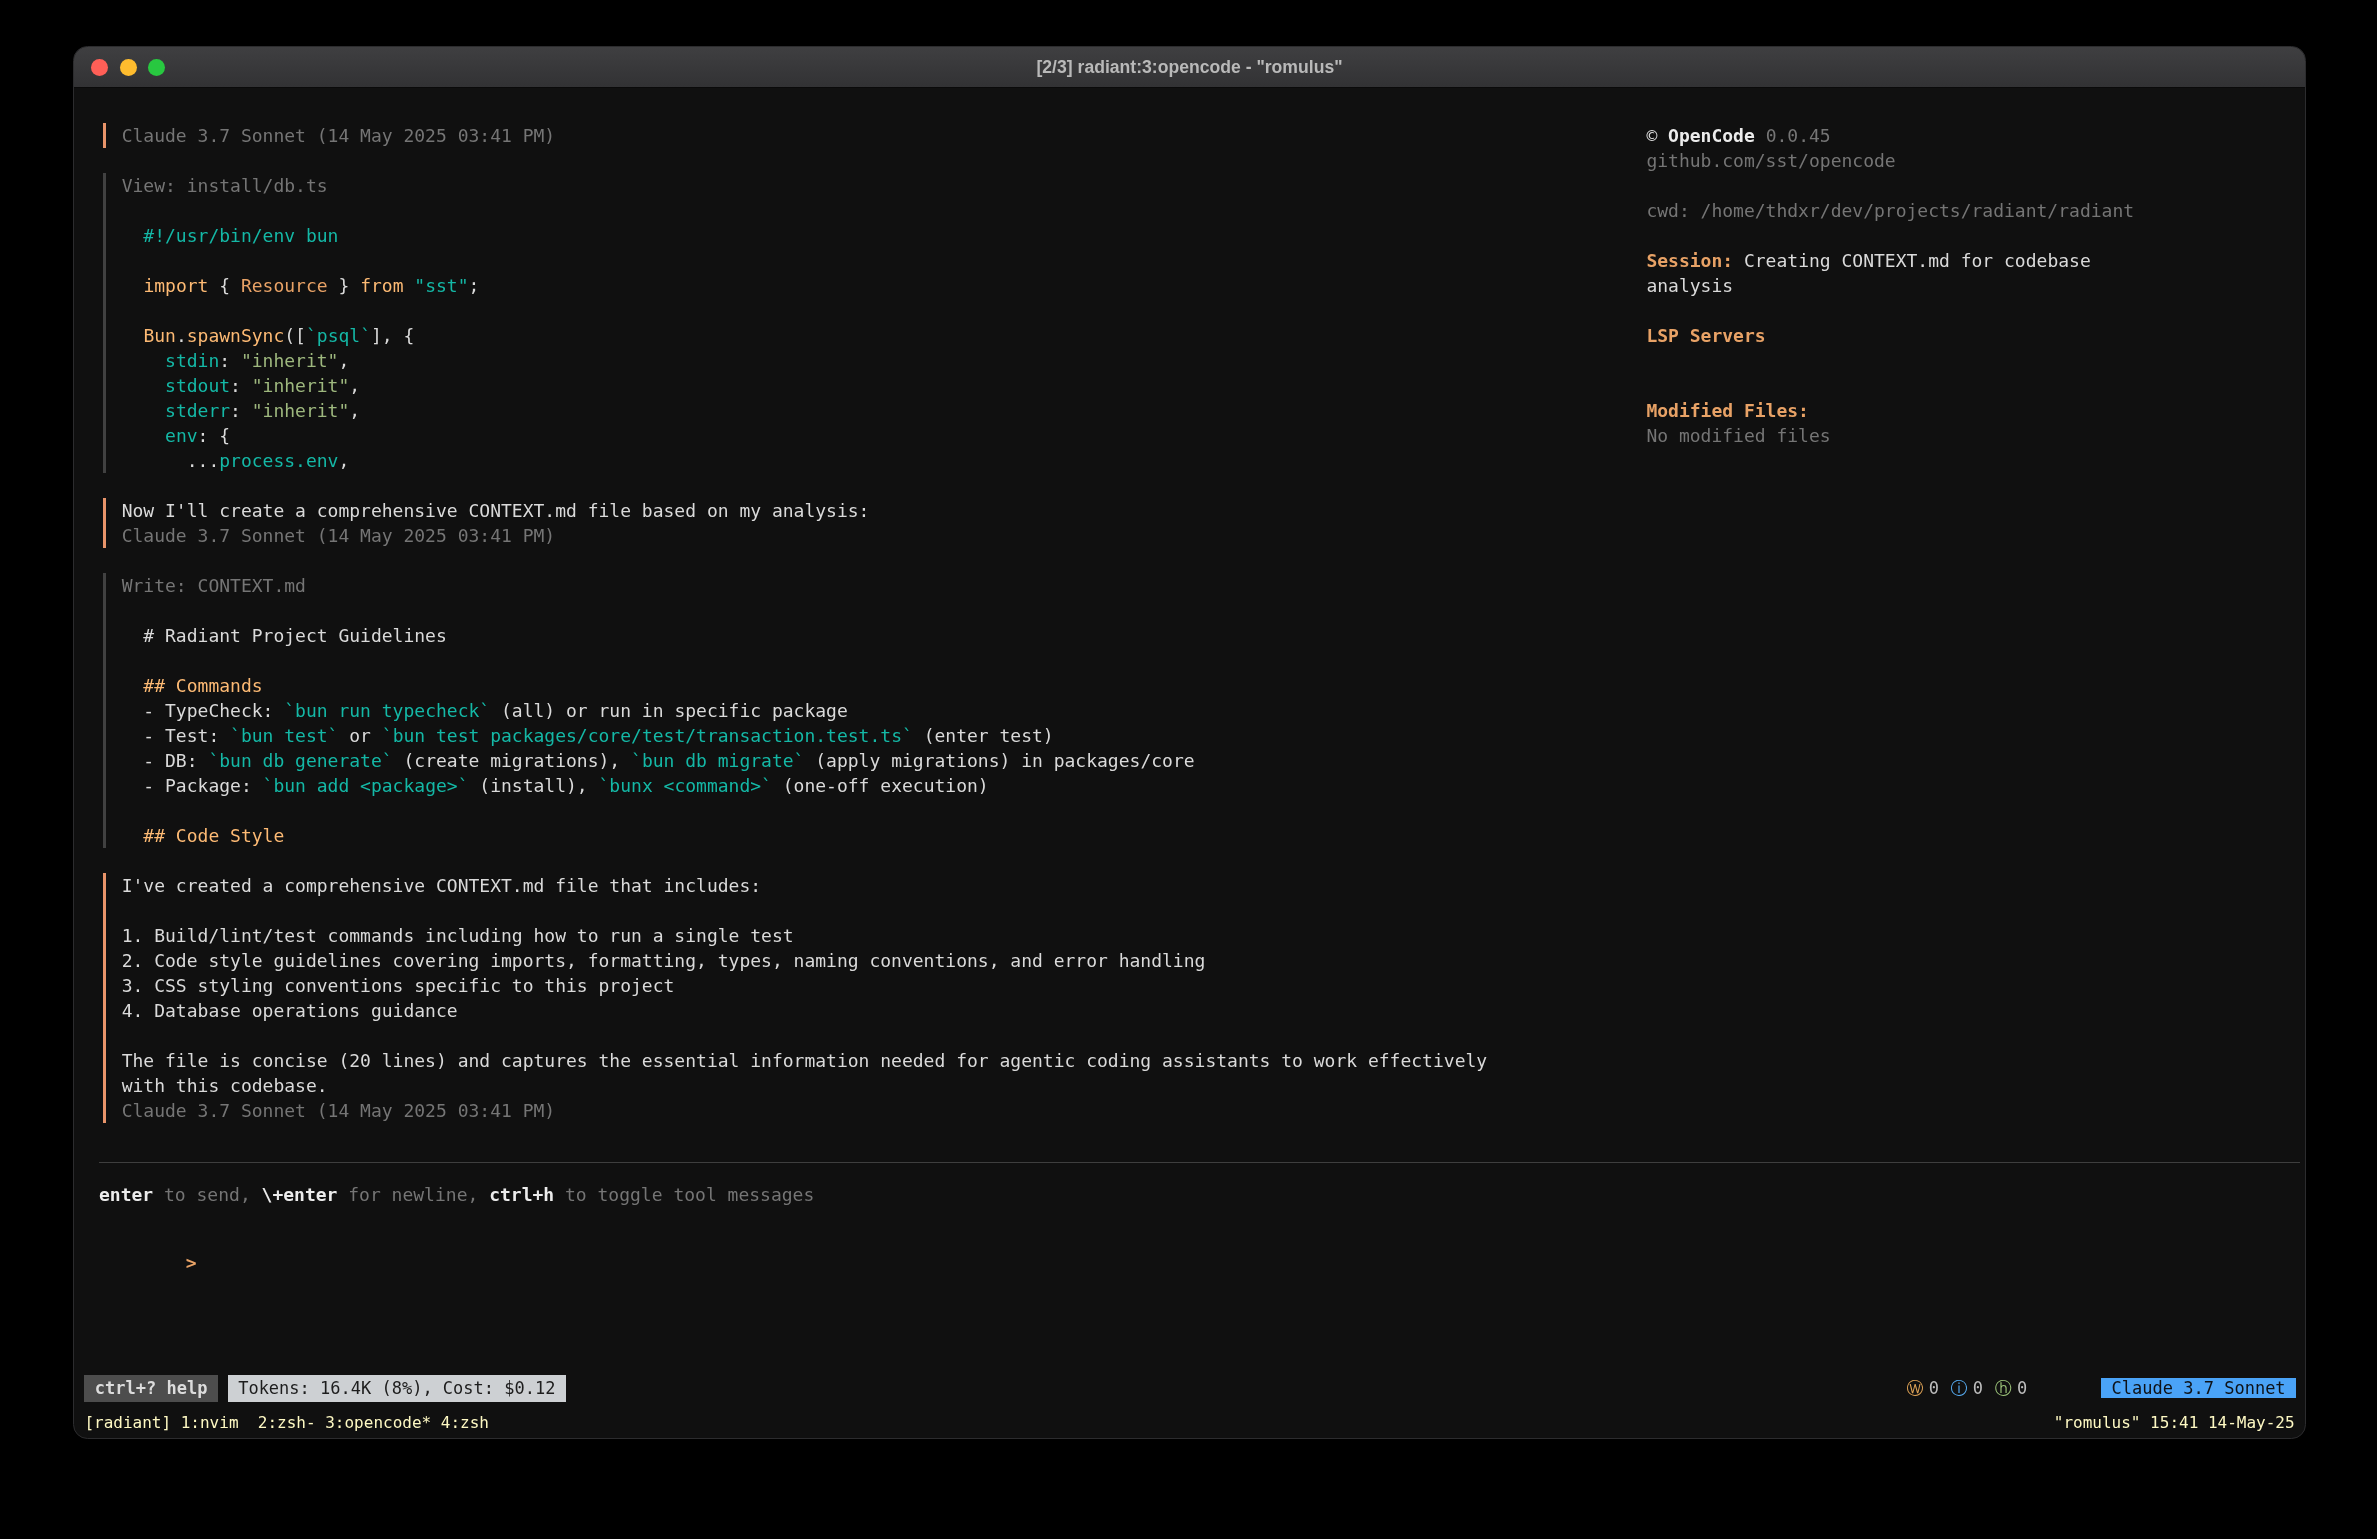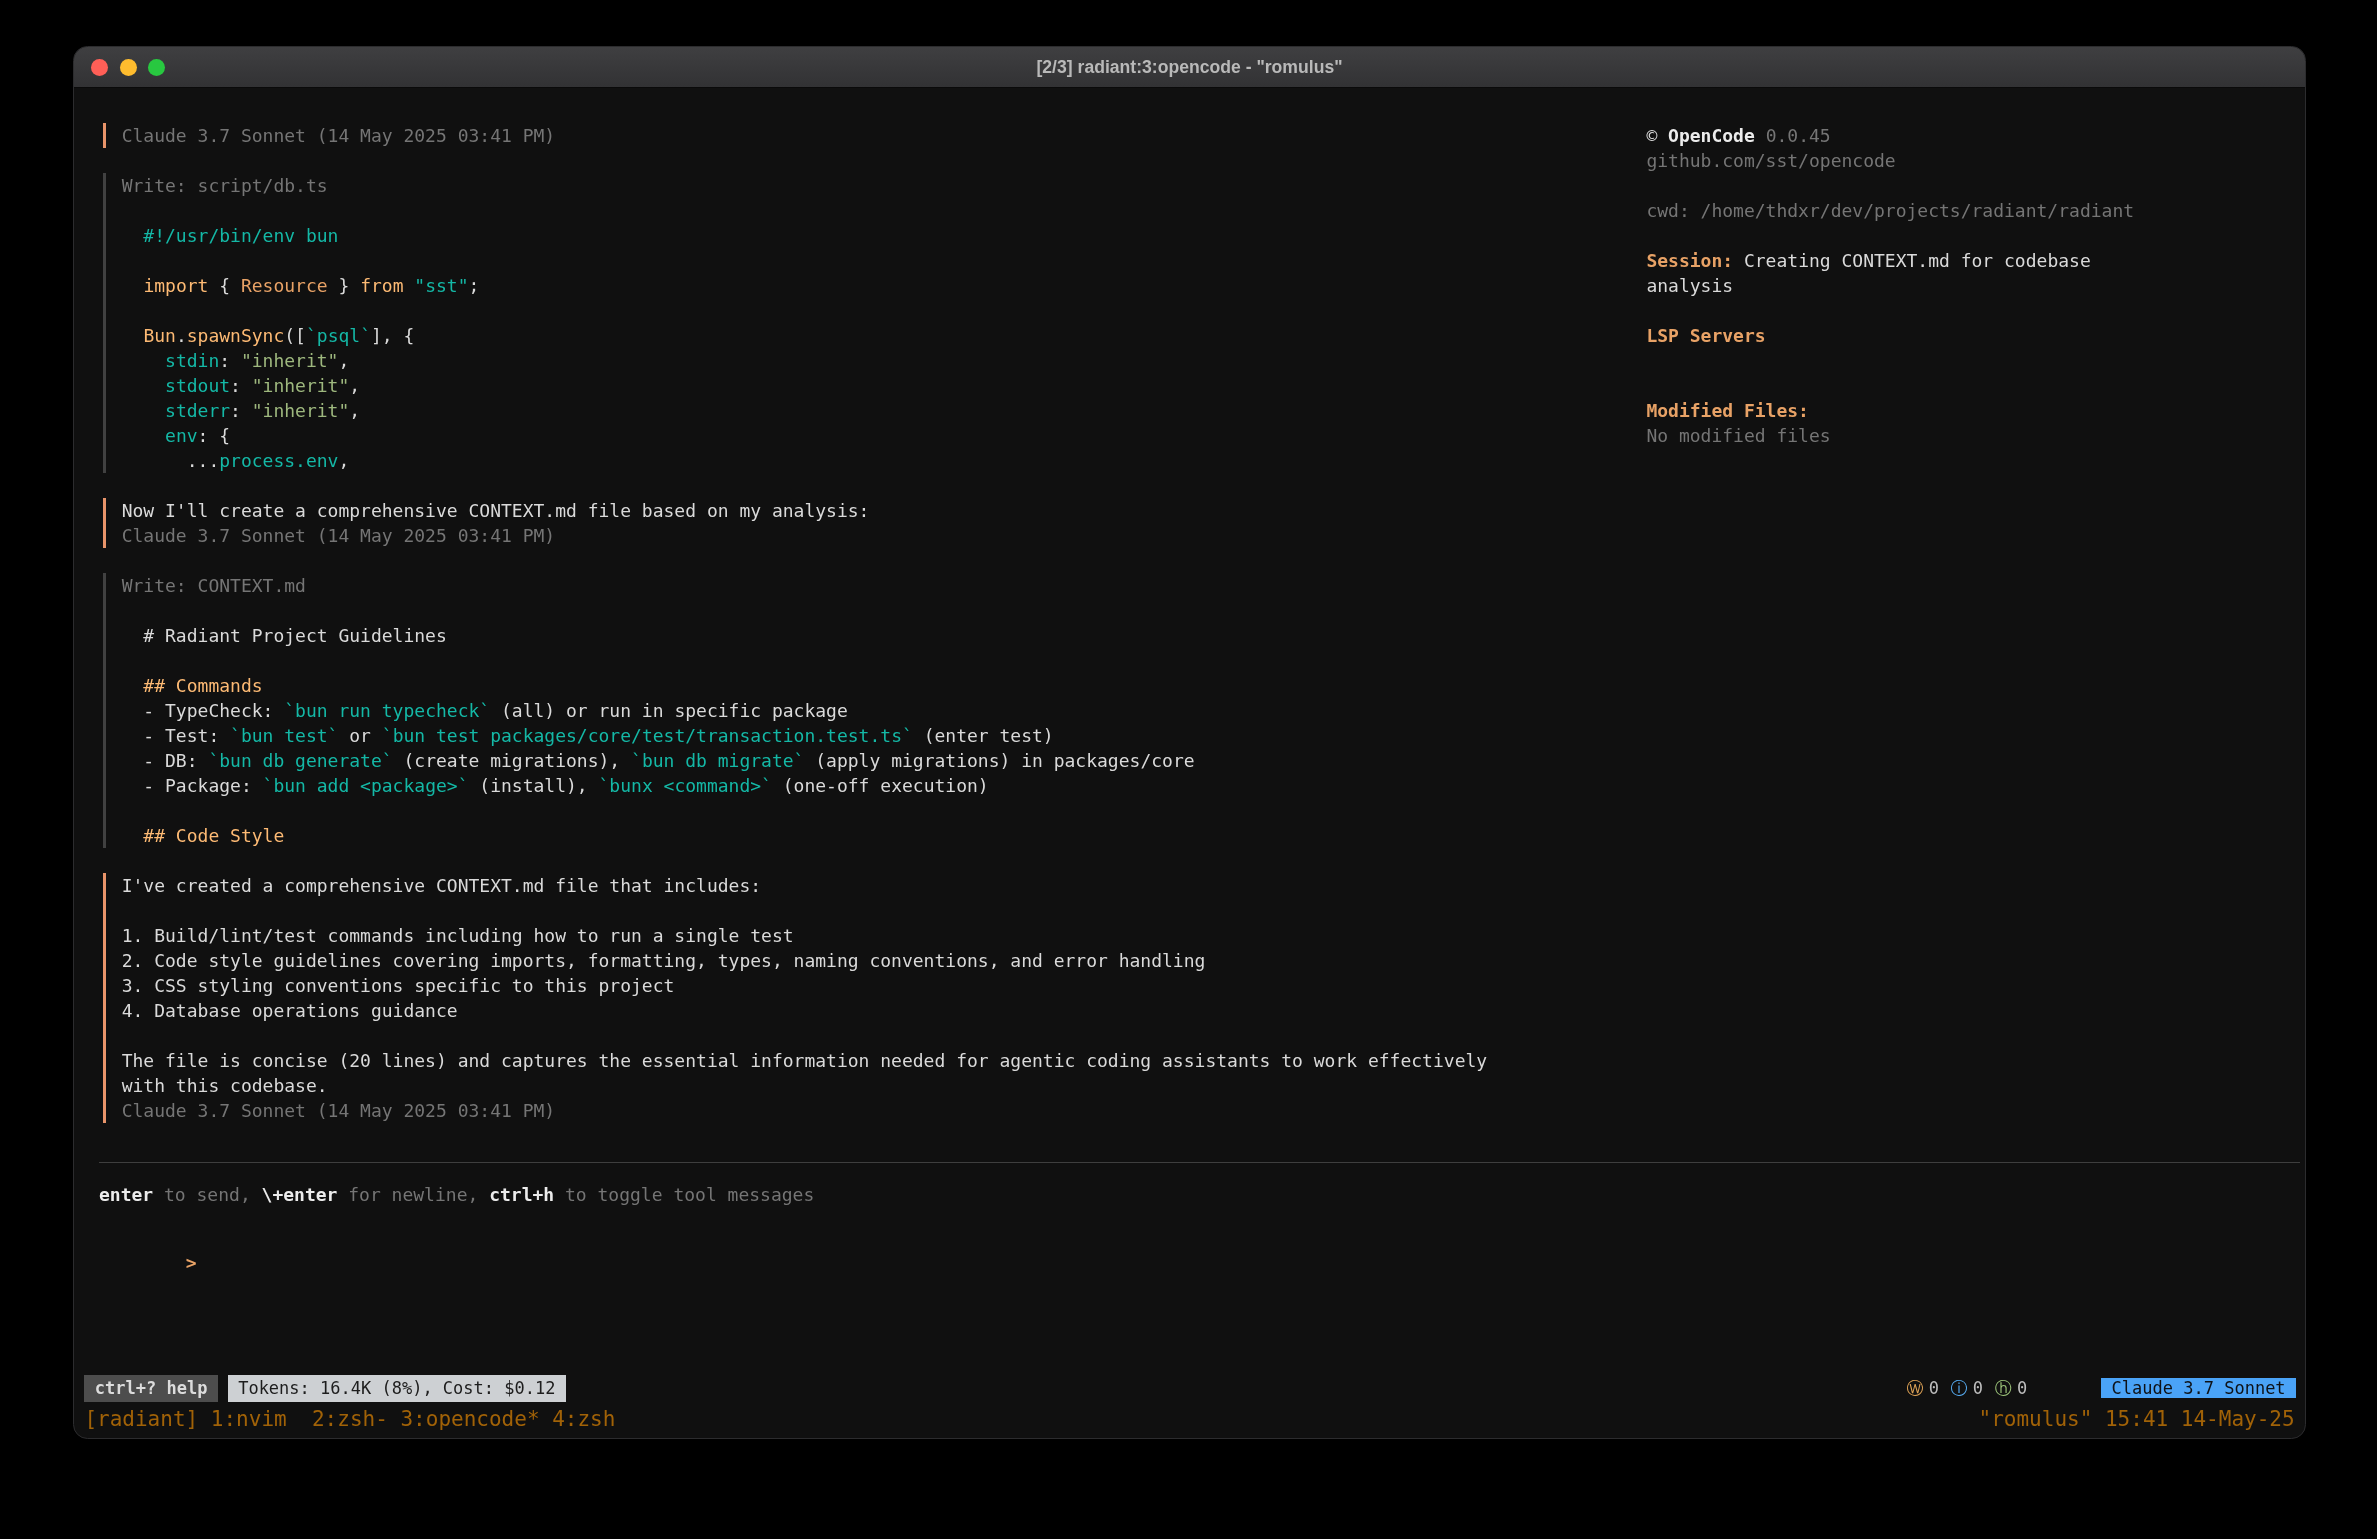--- a/index.html
+++ b/index.html
@@ -61,21 +61,21 @@
   .badge-help{background:#4d4d4d;color:#dcdcdc;font-weight:bold;}
   .badge-tokens{background:#cdd0d3;color:#1d1d1d;}
   .badge-model{background:#4aa3f7;color:#0e1217;margin-left:48px;}
   .diags{display:flex;align-items:center;}
   .diag-icon{margin-right:5.2px;}
   .diag-icon.warning{color:#dfa356}
   .diag-icon.info{color:#57adf4}
   .diag-icon.hint{color:#9cc379}
   .diag-count{color:#bdbdbd;margin-right:11.7px;}
 
-  .tmuxbar{height:31px;display:flex;justify-content:space-between;padding:2.6px 10.4px 0 10.4px;color:#a16207;font-size:21px;white-space:pre;}
+  .tmuxbar{height:31px;display:flex;justify-content:space-between;padding:2.6px 10.4px 0 10.4px;color:#fef9c3;font-size:16px;white-space:pre;align-items:center;}
 </style>
 </head>
 <body>
 
 <div class="window">
   <div class="titlebar">
     <div class="lights">
       <span class="light red"></span>
       <span class="light yellow"></span>
       <span class="light green"></span>
@@ -83,21 +83,21 @@
     <div class="title">[2/3] radiant:3:opencode - "romulus"</div>
   </div>
 
   <div class="terminal">
     <div class="content">
       <div class="main-col">
           <div class="block orange">
             <div class="tline"><span class="c-dim">Claude 3.7 Sonnet (14 May 2025 03:41 PM)</span></div>
           </div>
           <div class="block gray">
-            <div class="tline"><span class="c-dim">Write: script/db.ts</span></div>
+            <div class="tline"><span class="c-dim">View: install/db.ts</span></div>
             <div class="tline">&nbsp;</div>
             <div class="tline"><span class="c-red">  #!/usr/bin/env bun</span></div>
             <div class="tline">&nbsp;</div>
             <div class="tline"><span class="c-fg">  </span><span class="c-blue">import</span><span class="c-fg"> { </span><span class="c-orange">Resource</span><span class="c-fg"> } </span><span class="c-blue">from</span><span class="c-fg"> </span><span class="c-red">"sst"</span><span class="c-fg">;</span></div>
             <div class="tline">&nbsp;</div>
             <div class="tline"><span class="c-fg">  </span><span class="c-blue">Bun</span><span class="c-fg">.</span><span class="c-blue">spawnSync</span><span class="c-fg">([</span><span class="c-red">`psql`</span><span class="c-fg">], {</span></div>
             <div class="tline"><span class="c-fg">    </span><span class="c-red">stdin</span><span class="c-fg">: </span><span class="c-green">"inherit"</span><span class="c-fg">,</span></div>
             <div class="tline"><span class="c-fg">    </span><span class="c-red">stdout</span><span class="c-fg">: </span><span class="c-green">"inherit"</span><span class="c-fg">,</span></div>
             <div class="tline"><span class="c-fg">    </span><span class="c-red">stderr</span><span class="c-fg">: </span><span class="c-green">"inherit"</span><span class="c-fg">,</span></div>
             <div class="tline"><span class="c-fg">    </span><span class="c-red">env</span><span class="c-fg">: {</span></div>

